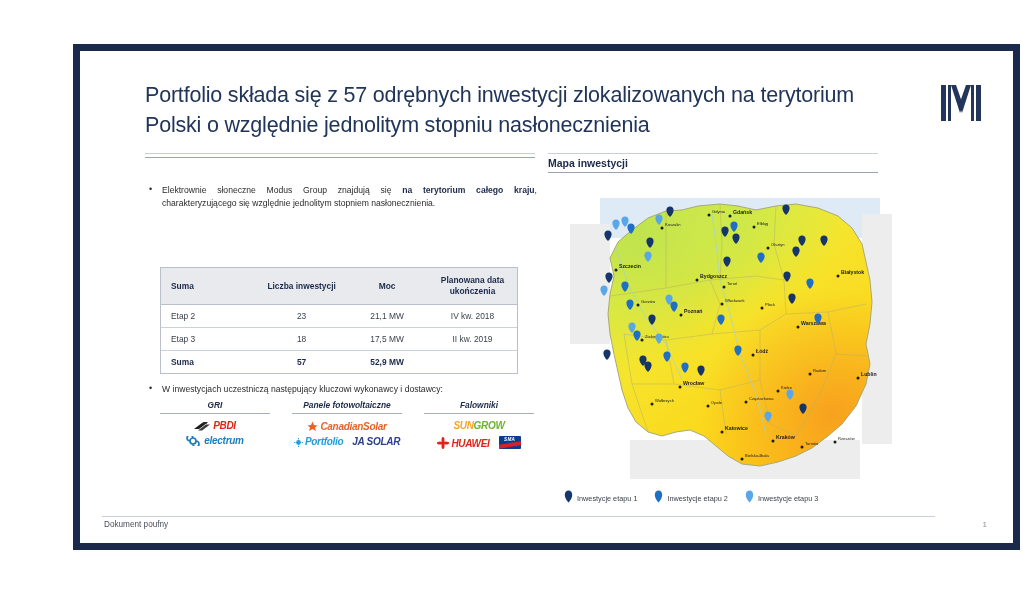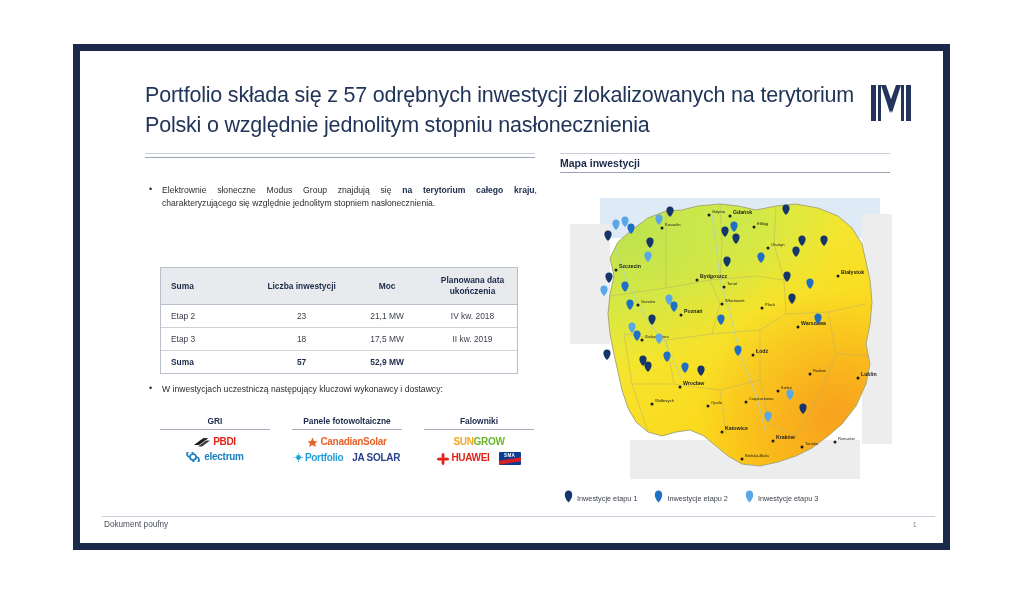--- a/index.html
+++ b/index.html
@@ -1,35 +1,35 @@
 <!DOCTYPE html>
 <html lang="pl"><head>
 <meta charset="utf-8">
 <style>
   html,body{margin:0;padding:0;background:#ffffff;}
   body{width:1023px;height:614px;font-family:"Liberation Sans",sans-serif;-webkit-font-smoothing:antialiased;}
 
-  .slide-outer{position:absolute;left:73px;top:44px;width:877px;height:506px;
+  .slide-outer{position:absolute;left:73px;top:44px;width:947px;height:506px;
                border:7px solid #1b2a4a;background:#1d4ed8;box-sizing:border-box;}
   .slide-inner{position:absolute;inset:0;background:#fff;}
 
   
   .title{position:absolute;left:65px;top:29px;width:720px;color:#213559;
          font-size:21.5px;line-height:30px;font-weight:400;letter-spacing:-.2px;}
   .logo{position:absolute;right:26px;top:28px;width:52px;height:48px;}
   .logo svg{display:block;}
 
   
   .sec{position:absolute;}
   .sec-label{font-size:10.5px;font-weight:bold;color:#1b2a4a;padding-bottom:3px;}
   .sec-rule{height:1px;background:#9aa3b3;}
   .sec-rule.top{height:1px;background:#c9cfda;margin-bottom:3px;}
 
   #sec-left{left:65px;top:102px;width:390px;}
-  #sec-right{left:480px;top:102px;width:330px;}
+  #sec-right{left:468px;top:102px;width:330px;}
 
   
   .bullets{position:absolute;left:65px;top:133px;width:392px;}
   .bullet{position:relative;padding-left:17px;margin-bottom:11px;
           font-size:8.6px;line-height:13px;color:#2b2b2b;text-align:justify;}
   .bullet::before{content:"•";position:absolute;left:4px;top:-1px;color:#2b2b2b;font-size:9px;}
   .bullet b{color:#1b2a4a;font-weight:bold;}
 
   
   .tbl{position:absolute;left:80px;top:216px;width:358px;
@@ -44,30 +44,30 @@
   .tbl td{font-size:8.4px;color:#3a3f4a;padding:6px 6px;border-bottom:1px solid #ccd1da;}
   .tbl td.c1{text-align:left;padding-left:10px;}
   .tbl td.c2,.tbl td.c3,.tbl td.c4{text-align:center;}
   .tbl tr.total td{font-weight:bold;color:#1b2a4a;border-bottom:none;border-top:1px solid #8d95a5;}
   .tbl tr.total td.c4{color:transparent;}
 
   
   .sup-bullet{position:absolute;left:65px;top:332px;width:392px;padding-left:17px;
               font-size:8.6px;line-height:13px;color:#2b2b2b;text-align:justify;}
   .sup-bullet::before{content:"•";position:absolute;left:4px;top:-1px;font-size:9px;}
-  .sup-cols{position:absolute;left:72px;top:355px;width:390px;display:flex;gap:6px;}
+  .sup-cols{position:absolute;left:72px;top:339px;width:390px;display:flex;gap:6px;font-style:italic;}
   .sup-col{flex:1;text-align:center;}
   .sup-head{font-size:8.4px;font-weight:bold;color:#1b2a4a;line-height:10px;min-height:20px;
             display:flex;align-items:flex-end;justify-content:center;}
   .sup-rule{height:1px;background:#a7aebb;margin:3px 8px 7px 8px;}
   .sup-logos{display:flex;flex-direction:column;align-items:center;gap:5px;}
   .logo-row{display:flex;align-items:center;justify-content:center;gap:9px;}
 
   
-  .brand{display:flex;align-items:flex-start;gap:2px;}
+  .brand{display:flex;align-items:flex-end;gap:2px;}
   .brand-txt{font-size:10px;font-weight:bold;letter-spacing:-.3px;line-height:1;}
   .sma-box{width:22px;height:13px;background:#0a3d91;border-radius:1px;position:relative;overflow:hidden;}
   .sma-box .bar{position:absolute;left:0;bottom:2px;width:100%;height:4px;background:#d81f26;
                 transform:skewY(-9deg);}
   .sma-box .tag{position:absolute;top:1px;left:0;width:100%;text-align:center;
                 font-size:4.6px;color:#fff;font-weight:bold;letter-spacing:.3px;}
 
   
   .mapwrap{position:absolute;left:480px;top:133px;width:340px;height:295px;background:#fff;overflow:hidden;}
   .mapwrap svg{display:block;}

